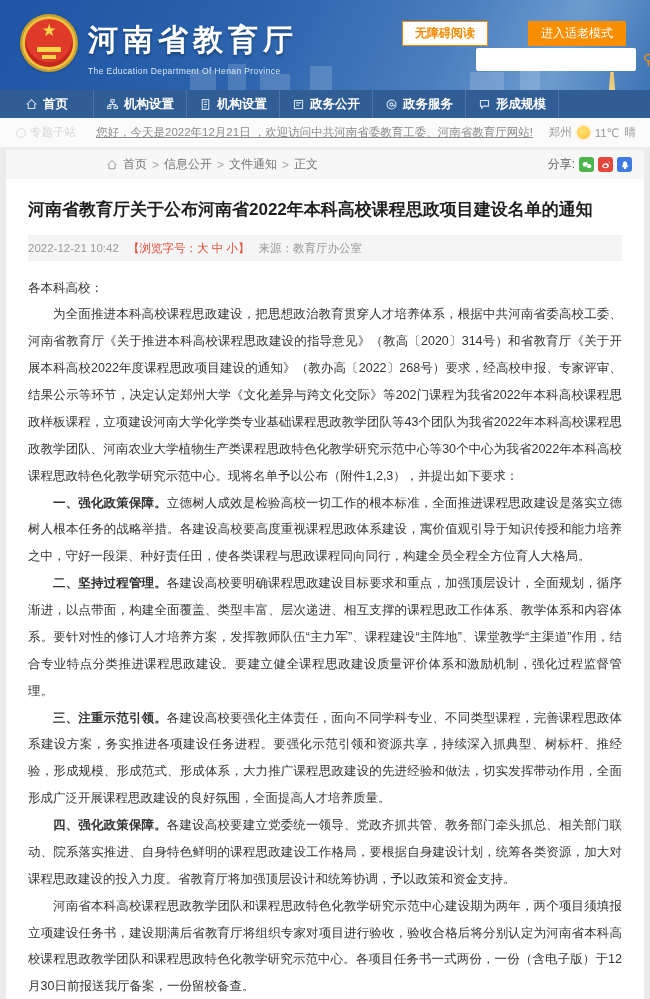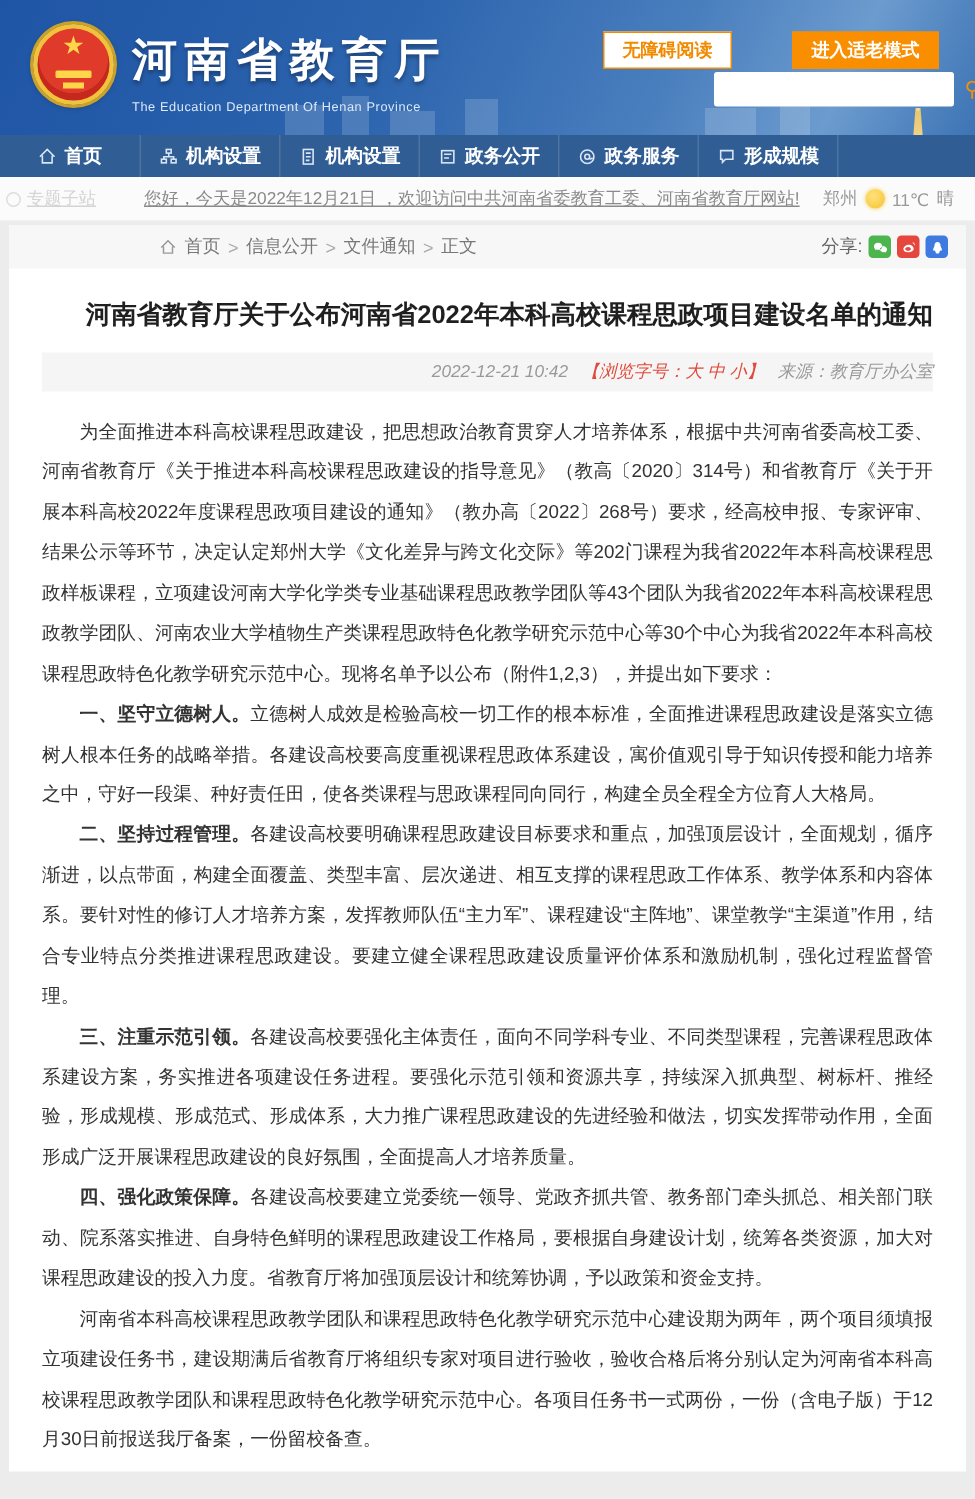--- a/index.html
+++ b/index.html
@@ -25,36 +25,36 @@
   .emblem .star { position:absolute; left:0; right:0; top:3px; text-align:center; color:#ffd54a; font-size:17px; line-height:17px; }
   .emblem .gate { position:absolute; left:12px; right:12px; top:28px; height:5px; background:#ffd54a; border-radius:1px; }
   .emblem .gate2 { position:absolute; left:17px; right:17px; top:36px; height:4px; background:#ffd54a; }
 
   .site-title { position:absolute; left:88px; top:20px; color:#fff; }
   .site-title .cn { font-size:30px; font-weight:bold; letter-spacing:5px; text-shadow:0 2px 3px rgba(0,0,0,.35); }
   .site-title .en { font-size:8.5px; margin-top:5px; letter-spacing:.4px; color:#dce9f7; }
 
   .top-actions { position:absolute; right:24px; top:21px; display:flex;gap:40px; }
   .btn-access { background:#fff; color:#f28a00; font-size:12px; font-weight:bold; padding:3px 12px; border:1px solid #f28a00; cursor:pointer; }
-  .btn-elder { background:#f98f00; color:#fff; font-size:12px; font-weight:bold; padding:3px 12px; border:1px solid #f98f00; cursor:pointer; }
+  .btn-elder { background:#f98f00; color:#fff; font-size:12px; font-weight:normal; padding:3px 12px; border:1px solid #f98f00; cursor:pointer; }
   .searchbox { position:absolute; right:14px; top:48px; width:160px; height:23px; background:#fff; border-radius:2px; display:flex; align-items:center; }
   .searchbox input { flex:1; border:none; outline:none; background:transparent; height:100%; padding:0 6px; font-size:12px; color:#555; }
   .search-ico { width:20px; color:#f98f00; font-weight:bold; font-size:14px; cursor:pointer; line-height:23px; }
 
   
   .nav { display:flex; height:28px; background:#305d94; }
   .nav-item { width:93px; display:flex; align-items:center; justify-content:center; gap:5px;
     color:#fff; font-size:12.5px; font-weight:bold; cursor:pointer; border-left:1px solid rgba(255,255,255,.14); }
   .nav-item:first-child { border-left:none; }
   .nav-fill { flex:1; border-left:1px solid rgba(255,255,255,.14); }
   .nav-item svg { width:13px; height:13px; stroke:#d8e6f5; stroke-width:1.3; fill:none; }
 
   
   .greetbar { height:30px; background:#fbfbfb; border-bottom:1px solid #ececec; display:flex; align-items:center; font-size:11.5px; color:#888; }
-  .subsite { width:96px; padding-left:4px; color:#d4d4d4; display:flex; align-items:center; gap:4px; cursor:pointer;text-decoration:underline; }
+  .subsite { width:96px; padding-left:16px; color:#d4d4d4; display:flex; align-items:center; gap:4px; cursor:pointer; }
   .subsite .dot { width:10px; height:10px; border:1px solid #ddd; border-radius:50%; }
   .greeting { flex:1; color:#8a8a8a;text-decoration:underline; }
   .weather { padding-right:14px; display:flex; align-items:center; gap:5px; color:#999; }
   .sun { width:13px; height:13px; border-radius:50%; background:radial-gradient(circle at 40% 35%,#ffe27a,#f6c232); box-shadow:0 0 3px #f8cf55; }
 
   
   .lower { margin:2px 6px 0 6px; background:#fff; padding-bottom:8px; }
 
   .crumbbar { height:29px; background:#f7f7f7; display:flex; align-items:center; font-size:12px; color:#777; }
   .crumbs { display:flex; align-items:center; gap:5px; padding-left:100px; }
@@ -62,23 +62,23 @@
   .crumb { color:#777; cursor:pointer; }
   .crumb-cur { color:#777; }
   .crumb-sep { color:#aaa; }
   .share { margin-left:auto; padding-right:12px; display:flex; align-items:center; gap:4px; color:#666; }
   .share-ic { width:15px; height:15px; border-radius:3px; display:inline-flex; align-items:center; justify-content:center; cursor:pointer; }
   .share-ic svg { width:10px; height:10px; fill:#fff; }
   .sh-wechat { background:#4db54e; } .sh-weibo { background:#e6473d; } .sh-qq { background:#3f7ae0; }
 
   
   .article { padding:18px 22px 0 22px; }
-  .art-title { text-align:right; font-size:17px; font-weight:bold; color:#1f1f1f; line-height:1.5; }
+  .art-title { text-align:left; font-size:17px; font-weight:bold; color:#1f1f1f; line-height:1.5; }
   .doc-no { text-align:center; font-size:13.5px; color:#333; margin-top:12px; }
-  .meta { margin-top:12px; height:26px; line-height:26px; background:#f5f5f5; text-align:right; font-size:11.5px; color:#999;font-style:italic; }
+  .meta { margin-top:12px; height:26px; line-height:26px; background:#f5f5f5; text-align:left; font-size:11.5px; color:#999; }
   .meta .red { color:#e04a3a; cursor:pointer; margin:0 6px; }
 
   .body { margin-top:14px; font-size:12.5px; color:#333; }
   .body p { line-height:2.15; text-align:justify; }
   .indent { text-indent:2em; }
   .lead { font-weight:bold; }
 </style>
 </head>
 <body>
 
@@ -211,23 +211,24 @@
 
     <div class="article">
       <h1 class="art-title">河南省教育厅关于公布河南省2022年本科高校课程思政项目建设名单的通知</h1>
       <div class="meta">
         <span>2022-12-21 10:42</span>
         <span class="red">【浏览字号：大 中 小】</span>
         <span>来源：教育厅办公室</span>
       </div>
 
       <div class="body">
+        <p>各本科高校：</p>
         <p class="indent">为全面推进本科高校课程思政建设，把思想政治教育贯穿人才培养体系，根据中共河南省委高校工委、河南省教育厅《关于推进本科高校课程思政建设的指导意见》（教高〔2020〕314号）和省教育厅《关于开展本科高校2022年度课程思政项目建设的通知》（教办高〔2022〕268号）要求，经高校申报、专家评审、结果公示等环节，决定认定郑州大学《文化差异与跨文化交际》等202门课程为我省2022年本科高校课程思政样板课程，立项建设河南大学化学类专业基础课程思政教学团队等43个团队为我省2022年本科高校课程思政教学团队、河南农业大学植物生产类课程思政特色化教学研究示范中心等30个中心为我省2022年本科高校课程思政特色化教学研究示范中心。现将名单予以公布（附件1,2,3），并提出如下要求：</p>
         <p class="indent">
-          <span class="lead">一、坚守立德树人。</span><span>立德树人成效是检验高校一切工作的根本标准，全面推进课程思政建设是落实立德树人根本任务的战略举措。各建设高校要高度重视课程思政体系建设，寓价值观引导于知识传授和能力培养之中，守好一段渠、种好责任田，使各类课程与思政课程同向同行，构建全员全程全方位育人大格局。</span>
+          <span class="lead">一、强化政策保障。</span><span>立德树人成效是检验高校一切工作的根本标准，全面推进课程思政建设是落实立德树人根本任务的战略举措。各建设高校要高度重视课程思政体系建设，寓价值观引导于知识传授和能力培养之中，守好一段渠、种好责任田，使各类课程与思政课程同向同行，构建全员全程全方位育人大格局。</span>
         </p>
         <p class="indent">
           <span class="lead">二、坚持过程管理。</span><span>各建设高校要明确课程思政建设目标要求和重点，加强顶层设计，全面规划，循序渐进，以点带面，构建全面覆盖、类型丰富、层次递进、相互支撑的课程思政工作体系、教学体系和内容体系。要针对性的修订人才培养方案，发挥教师队伍“主力军”、课程建设“主阵地”、课堂教学“主渠道”作用，结合专业特点分类推进课程思政建设。要建立健全课程思政建设质量评价体系和激励机制，强化过程监督管理。</span>
         </p>
         <p class="indent">
           <span class="lead">三、注重示范引领。</span><span>各建设高校要强化主体责任，面向不同学科专业、不同类型课程，完善课程思政体系建设方案，务实推进各项建设任务进程。要强化示范引领和资源共享，持续深入抓典型、树标杆、推经验，形成规模、形成范式、形成体系，大力推广课程思政建设的先进经验和做法，切实发挥带动作用，全面形成广泛开展课程思政建设的良好氛围，全面提高人才培养质量。</span>
         </p>
         <p class="indent">
           <span class="lead">四、强化政策保障。</span><span>各建设高校要建立党委统一领导、党政齐抓共管、教务部门牵头抓总、相关部门联动、院系落实推进、自身特色鲜明的课程思政建设工作格局，要根据自身建设计划，统筹各类资源，加大对课程思政建设的投入力度。省教育厅将加强顶层设计和统筹协调，予以政策和资金支持。</span>
         </p>

